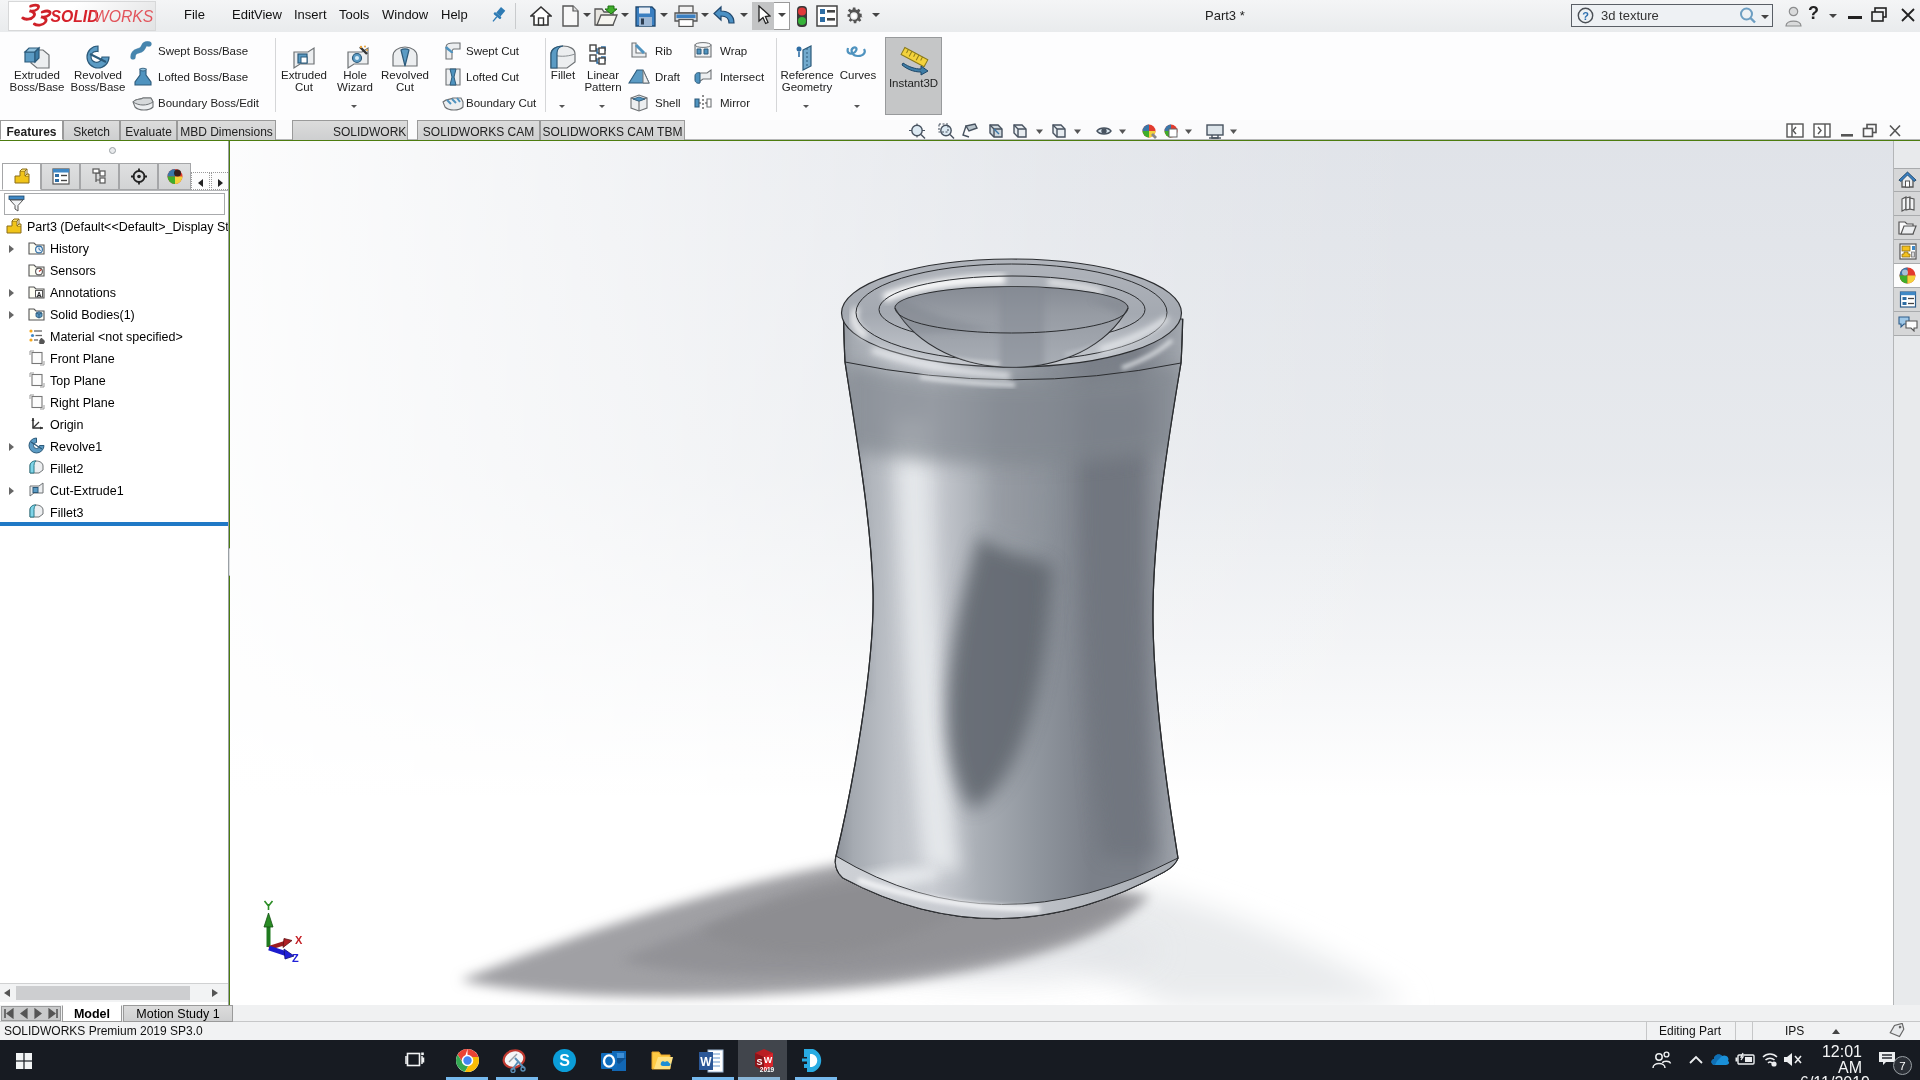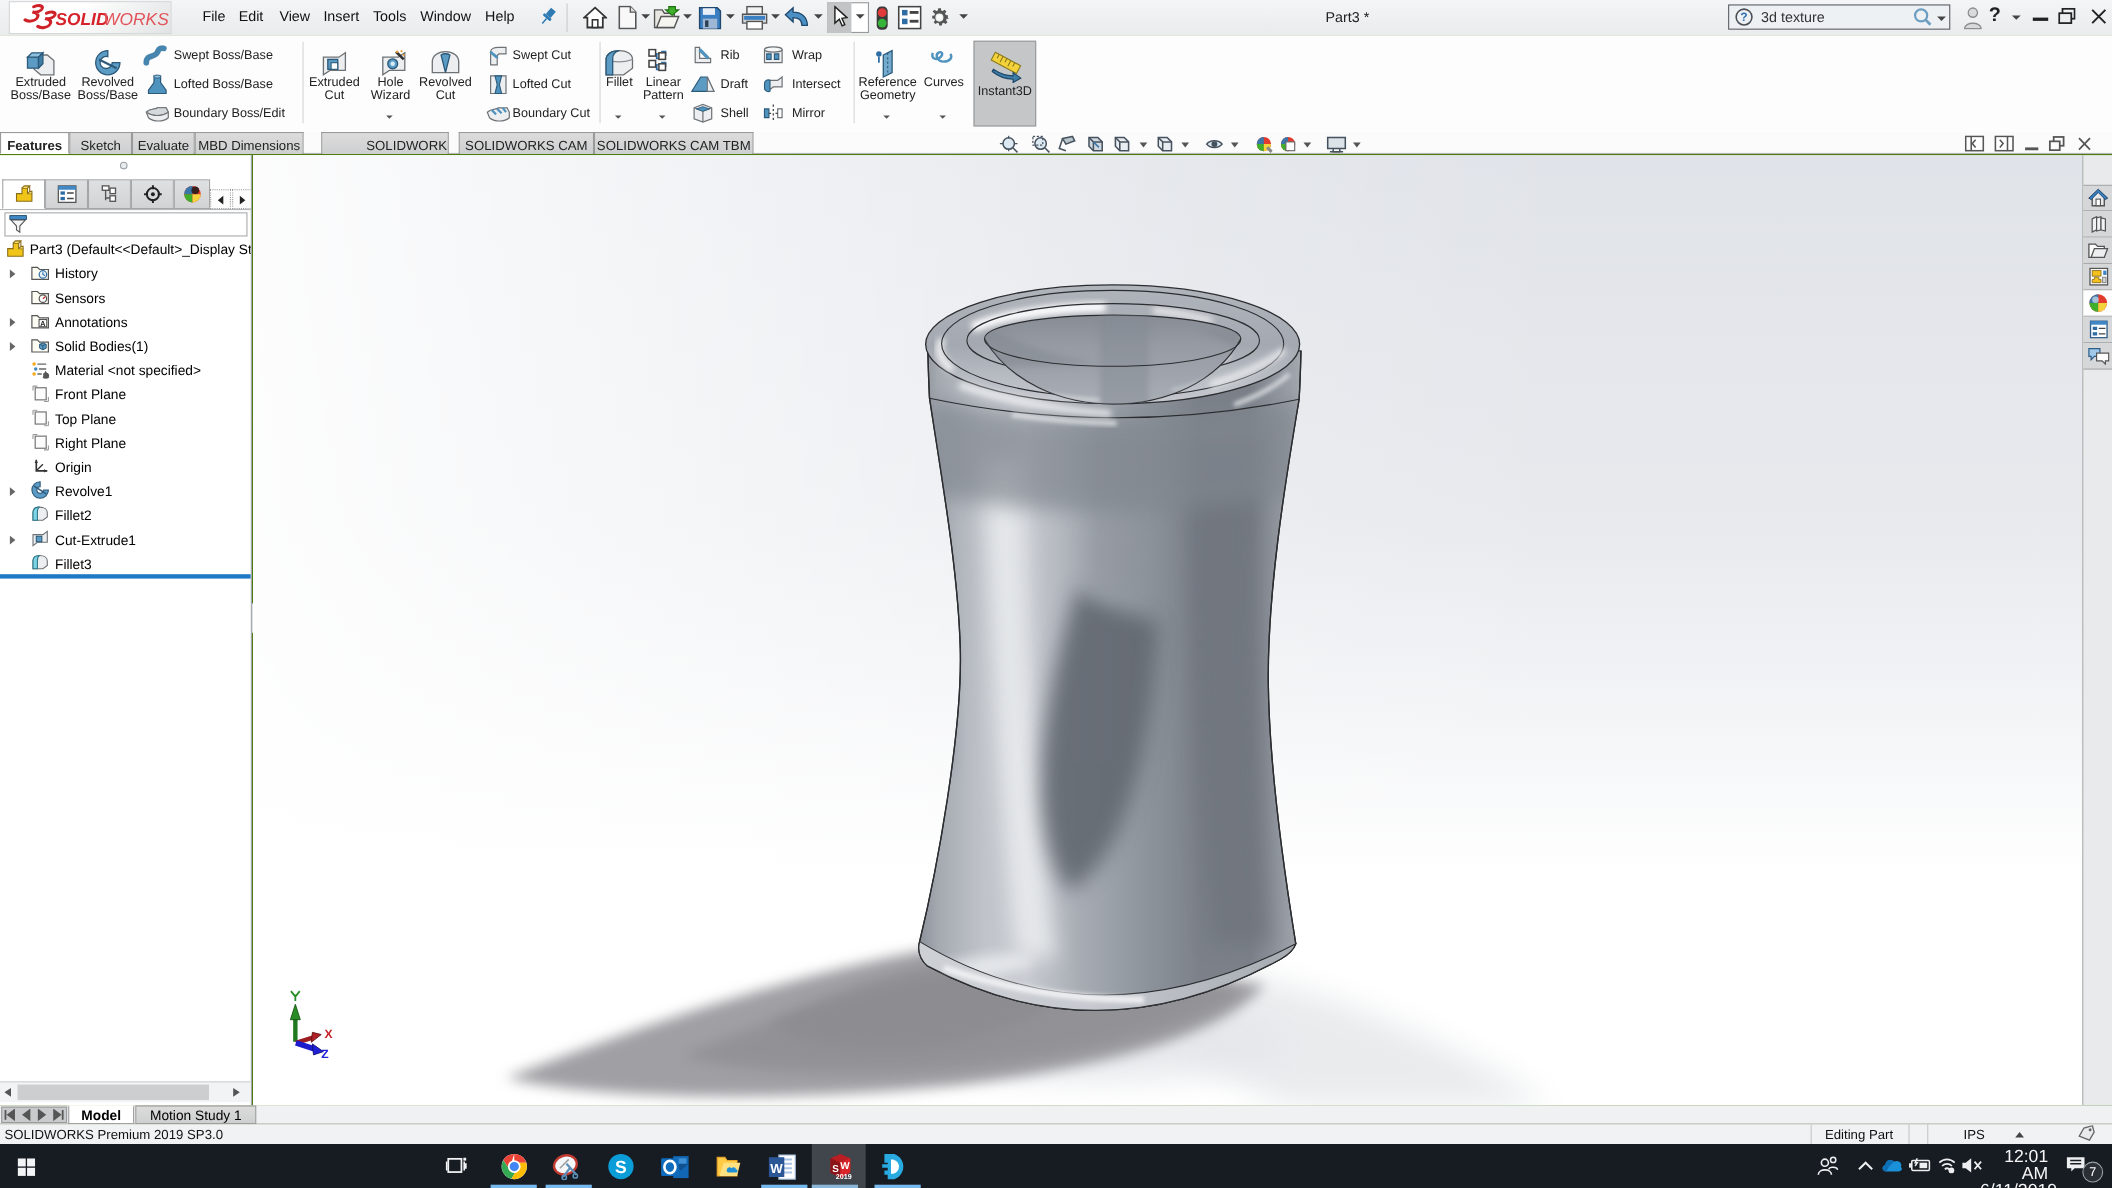--- a/index.html
+++ b/index.html
@@ -79,21 +79,21 @@
       <svg width="148" height="30" viewBox="0 0 148 30">
         <g fill="none" stroke="#cf2128" stroke-width="2.8" stroke-linecap="round" transform="skewX(-12) translate(4,0)">
           <path d="M19,5 C25,2.5 29,5 26.5,8 C24.7,10 21,10.2 18.8,9.8 C22.5,10.3 26,12.3 24.3,15.5 C22.5,18.8 16.5,19 13.5,17"></path>
           <path d="M32,11 C38,8.5 42,11 39.5,14 C37.7,16 34,16.2 31.8,15.8 C35.5,16.3 39,18.3 37.3,21.5 C35.5,24.8 29.5,25 26.5,23"></path>
         </g>
         <text x="42" y="21.5" font-family="Liberation Sans" font-style="italic" font-weight="bold" font-size="16" fill="#d6222b">SOLID</text>
         <text x="86" y="21.5" font-family="Liberation Sans" font-style="italic" font-size="16" fill="#e2545b">WORKS</text>
       </svg>
     </div>
     <div class="menu" style="left:184px;">File</div>
-    <div class="menu" style="left:217px;">Edit</div>
+    <div class="menu" style="left:232px;">Edit</div>
     <div class="menu" style="left:254px;">View</div>
     <div class="menu" style="left:294px;">Insert</div>
     <div class="menu" style="left:339px;">Tools</div>
     <div class="menu" style="left:382px;">Window</div>
     <div class="menu" style="left:441px;">Help</div>
 
     <svg class="pin" width="18" height="20" viewBox="0 0 18 20">
       <g transform="rotate(40 9 10)" fill="#2e7bb4">
         <rect x="6.2" y="2" width="5.6" height="7.5"></rect>
         <rect x="4.6" y="9.5" width="8.8" height="2.6" rx="1"></rect>

